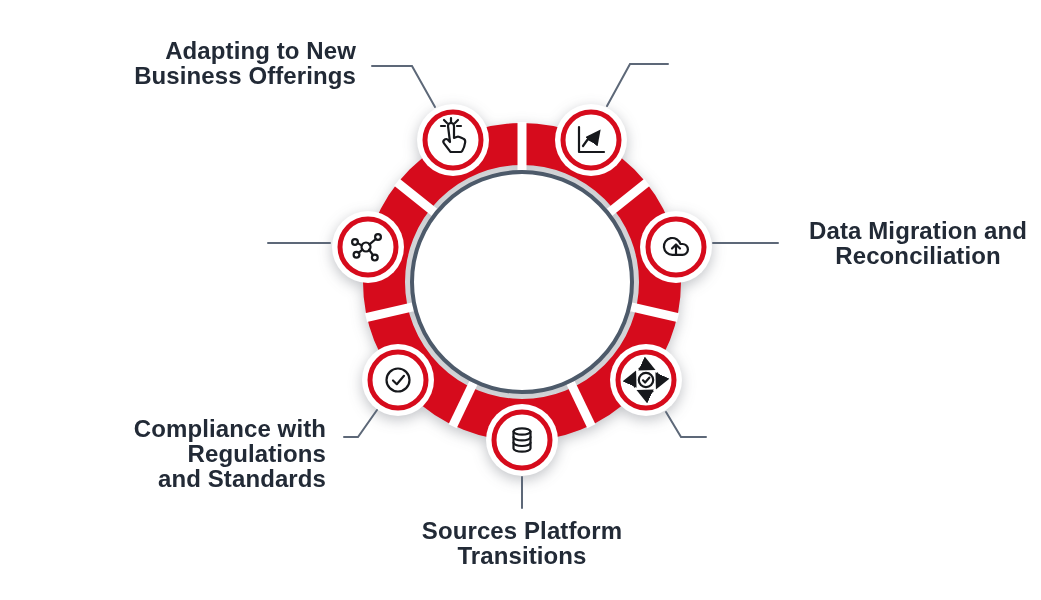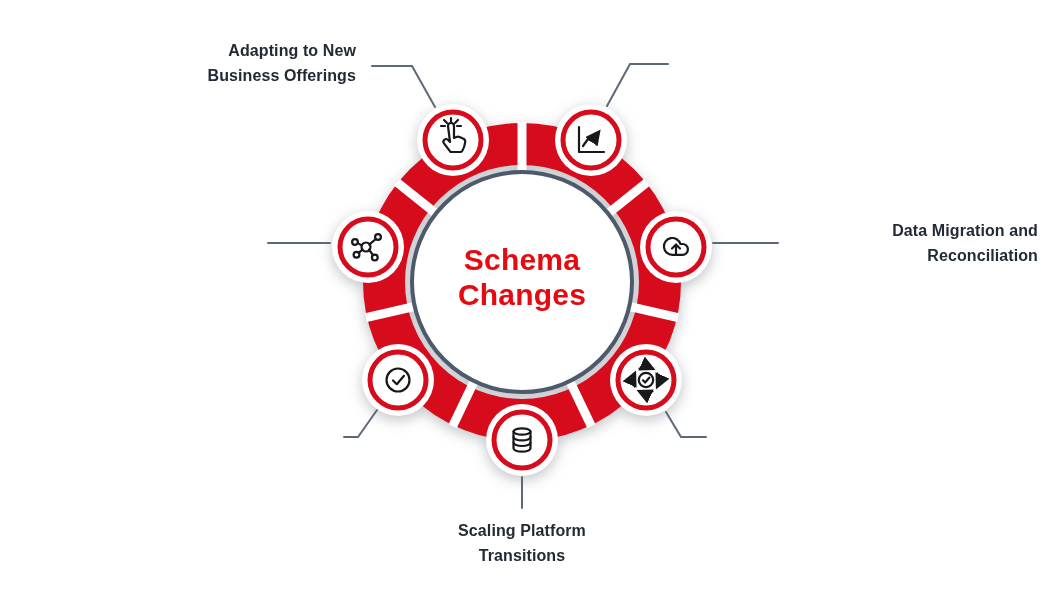--- a/index.html
+++ b/index.html
@@ -14,21 +14,21 @@
   html,body{margin:0;padding:0;}
   body{
     width:1041px;height:600px;background:var(--bg);
     font-family:"Liberation Sans", sans-serif;overflow:hidden;
   }
   .canvas{position:relative;width:1041px;height:600px;}
   svg.diagram{position:absolute;left:0;top:0;}
   .wheel{filter:drop-shadow(0 4px 7px rgba(50,55,70,0.30));}
   .node-label{
     position:absolute;
-    font-weight:700;font-size:16px;line-height:25px;
+    font-weight:700;font-size:24px;line-height:25px;
     color:var(--dark_text);
     white-space:pre-line;
     letter-spacing:0.1px;
   }
   .center-title{
     position:absolute;left:402px;top:207px;width:240px;
     text-align:center;font-weight:700;font-size:30px;line-height:35px;
     white-space:pre-line;letter-spacing:0.2px;
   }
   .center-title .dark{color:var(--dark_text);display:block;}
@@ -141,29 +141,29 @@
       <path d="M668,64 H630 L607,106"></path>
       <path d="M268,243 H330"></path>
       <path d="M713,243 H778"></path>
       <path d="M344,437 H358 L377,410"></path>
       <path d="M666,412 L681,437 H706"></path>
       <path d="M522,477 V508"></path>
     </g>
   </svg>
 
   <div class="center-title">
-    <span class="red">Schema
-Changes</span>
   </div>
 
   <div class="node-label" style="left:90px;top:38px;width:266px;text-align:right;">Adapting to New
 Business Offerings</div>
 
 
 
-  <div class="node-label" style="left:798px;top:218px;width:240px;text-align:right;">Data Migration and
+  <div class="node-label" style="left:798px;top:218px;width:240px;text-align:center;">Data Migration and
 Reconciliation</div>
 
+  <div class="node-label" style="left:26px;top:416px;width:300px;text-align:right;">Compliance with Regulations
+and Standards</div>
 
 
-  <div class="node-label" style="left:372px;top:518px;width:300px;text-align:center;">Scaling Platform
+  <div class="node-label" style="left:372px;top:518px;width:300px;text-align:center;">Sources Platform
 Transitions</div>
 </div>
 
 </body></html>

